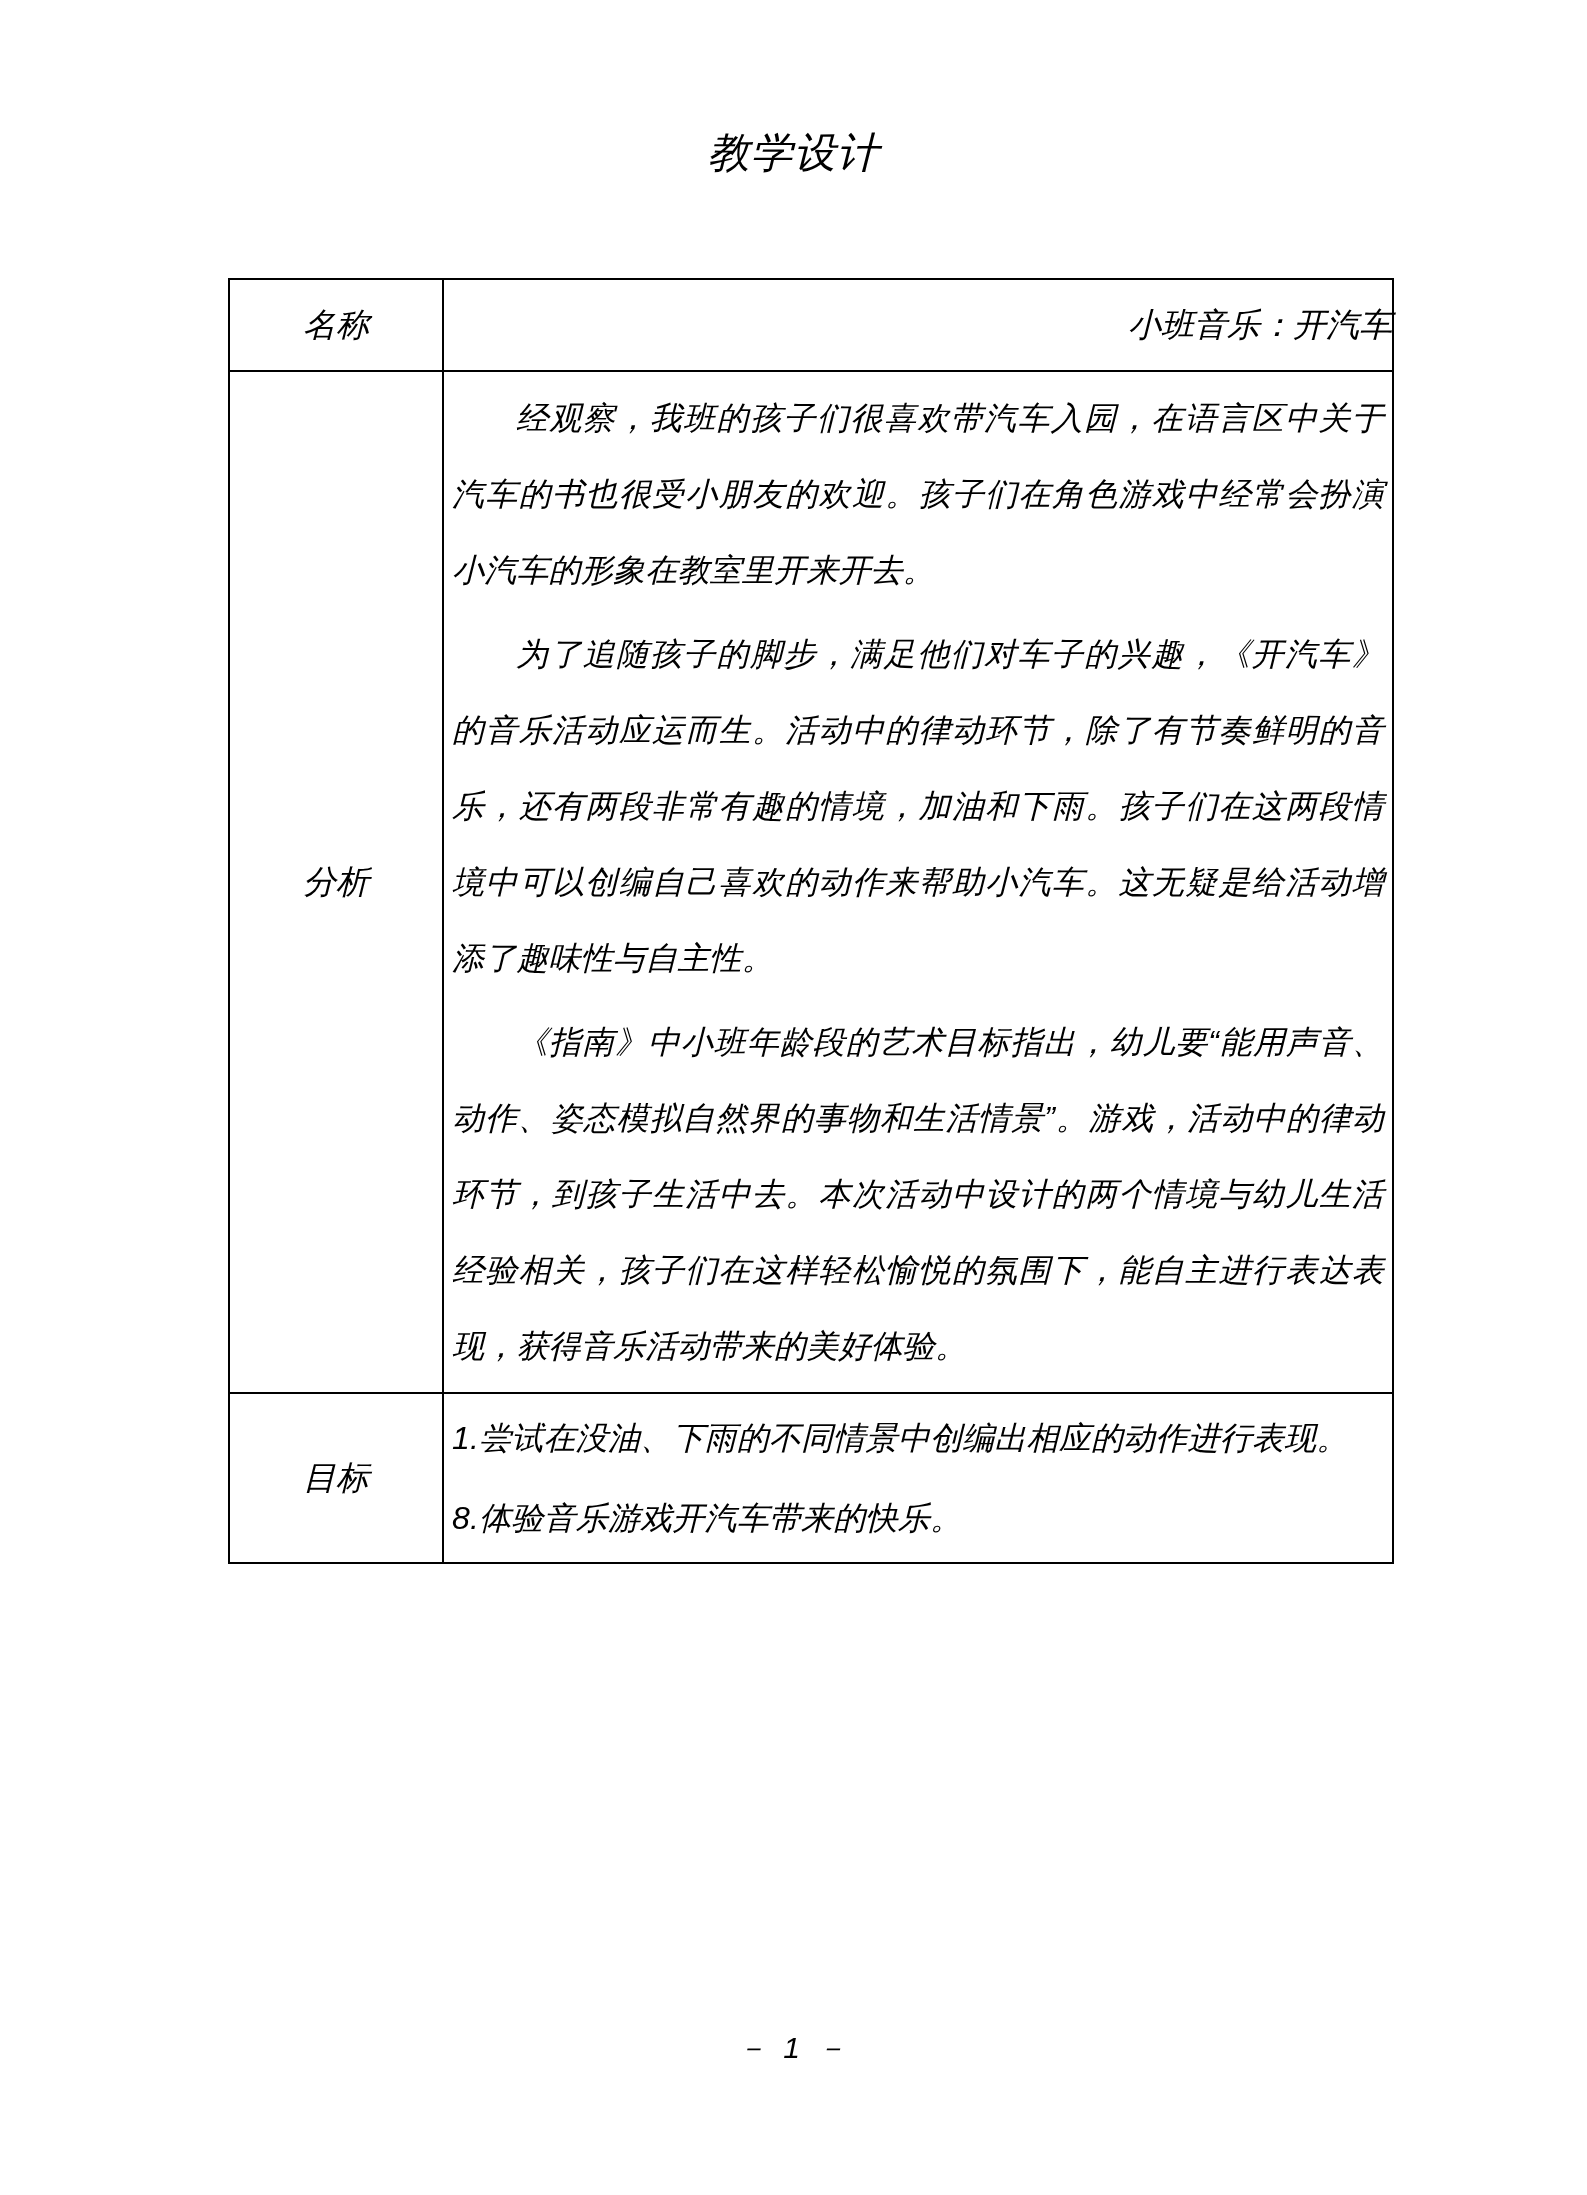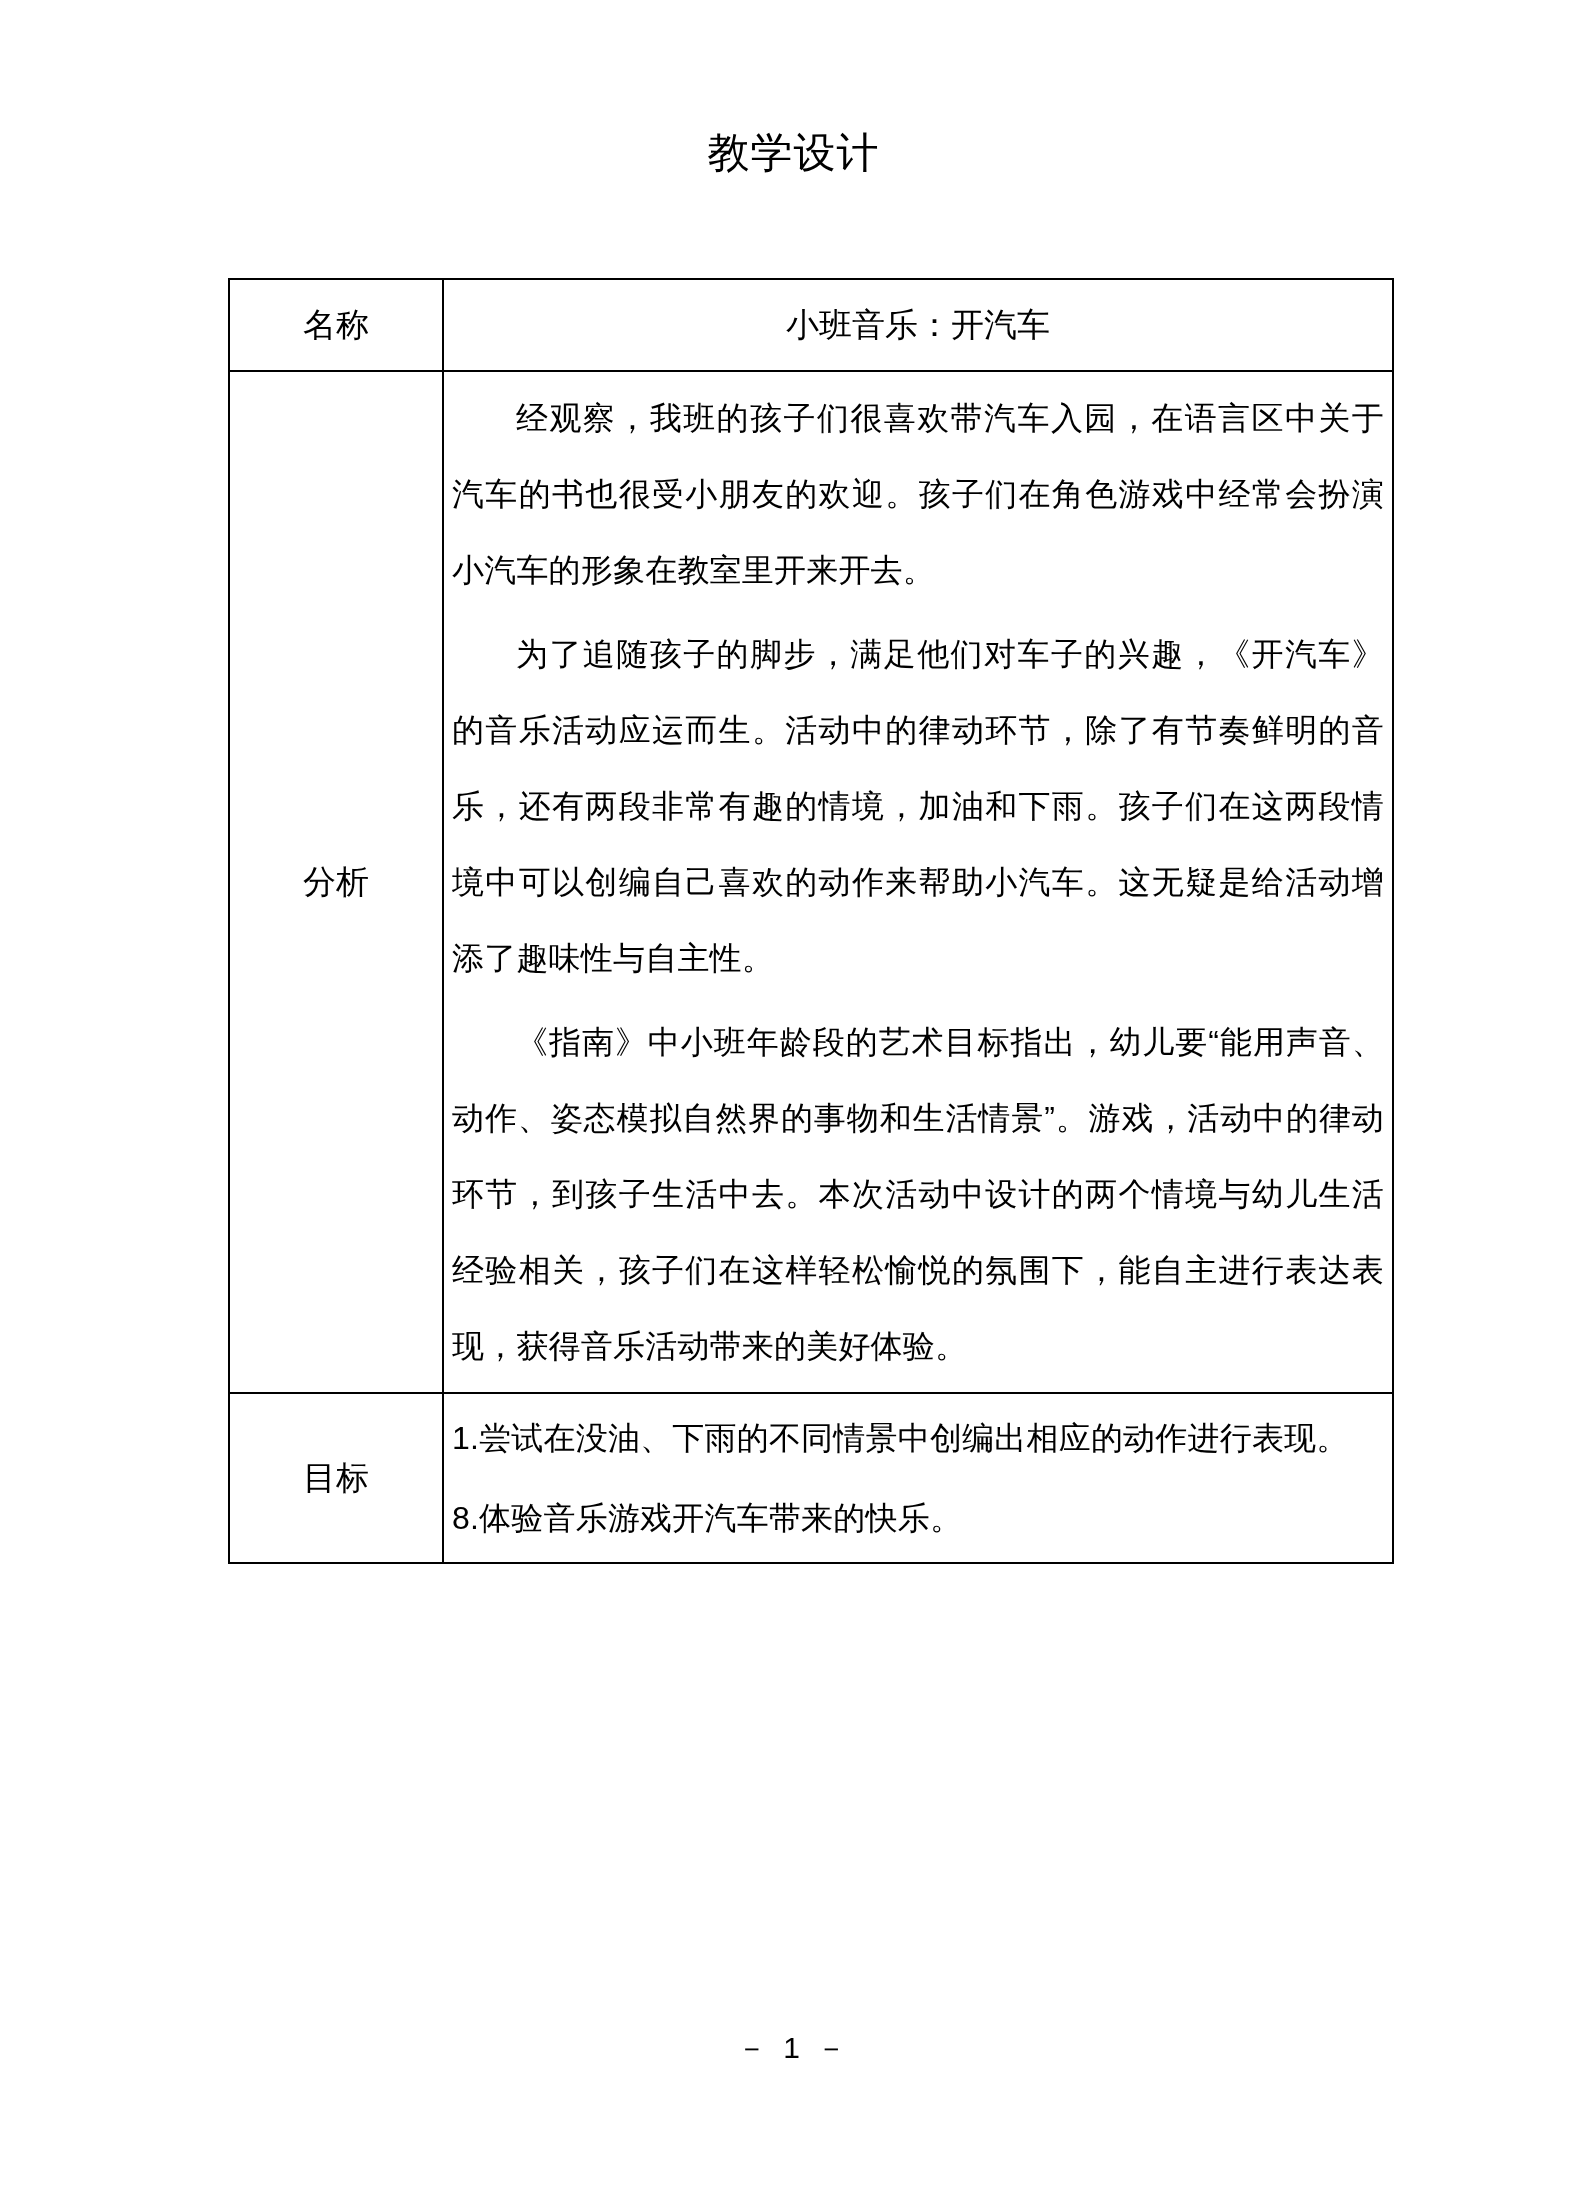--- a/index.html
+++ b/index.html
@@ -14,20 +14,21 @@
     color: #000000;
     position: relative;
     overflow: hidden;
   }
 
   .page {
     position: relative;
     width: 1378px;
     height: 2195px;
     box-sizing: border-box;
+    font-style: italic;
   }
 
   .doc-title {
     position: absolute;
     top: 128px;
     left: 0;
     width: 1587px;
     text-align: center;
     font-size: 42px;
     font-weight: 400;
@@ -57,21 +58,21 @@
     line-height: 1.4;
   }
 
   .col-content {
     width: 950px;
     padding: 0 22px 0 20px;
     box-sizing: border-box;
   }
 
   .row-name .col-content {
-    text-align: center;
+    text-align: right;
     font-size: 33px;
     padding-top: 22px;
     padding-bottom: 22px;
   }
 
   .row-name .col-label {
     padding-top: 22px;
     padding-bottom: 22px;
     border-radius: 30px;
   }

